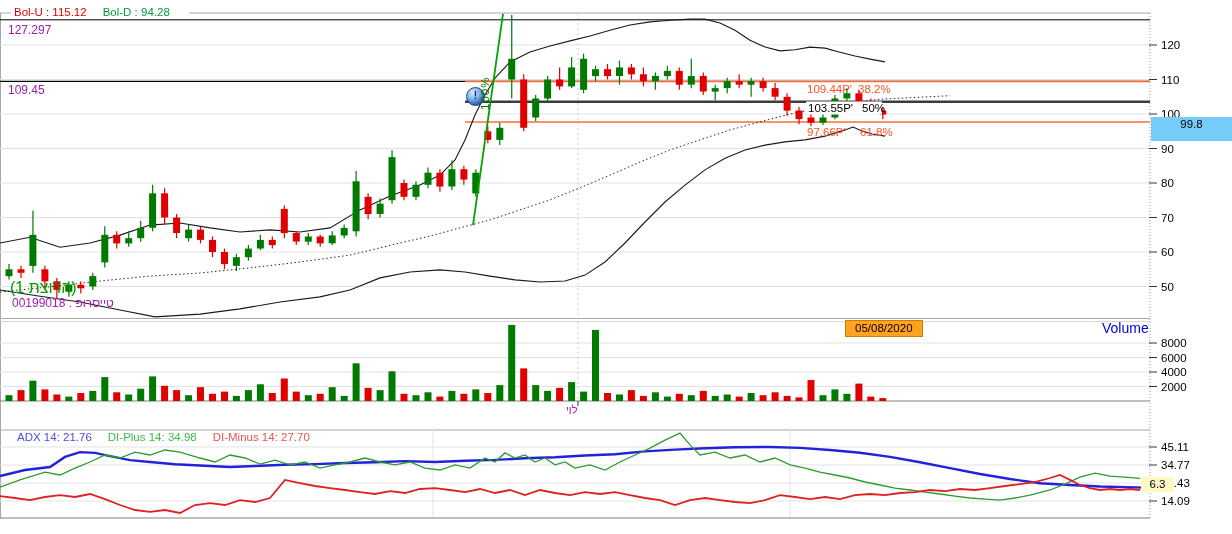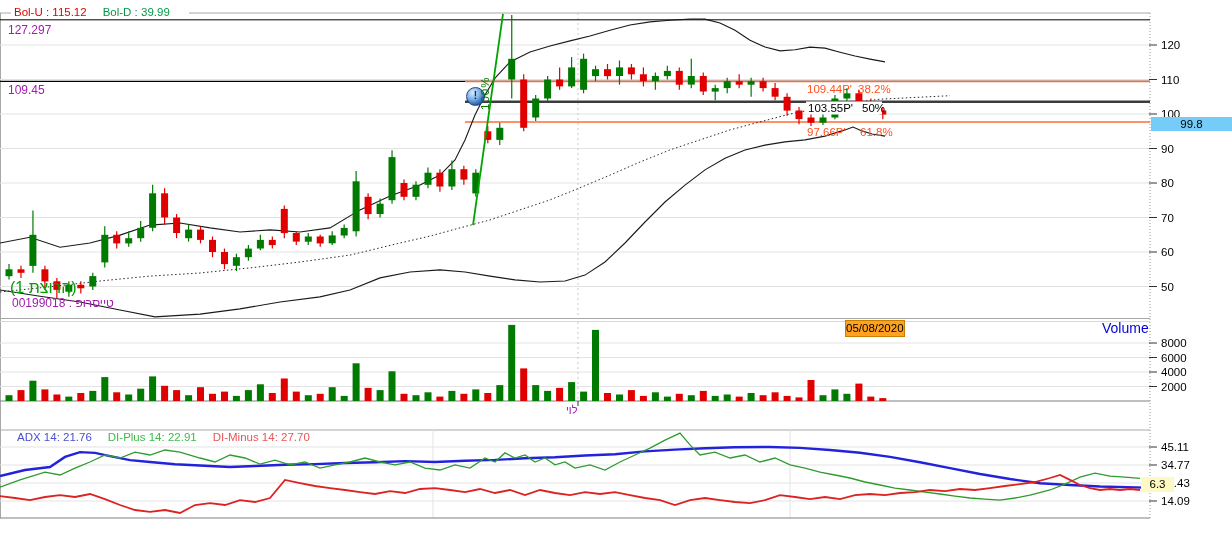--- a/index.html
+++ b/index.html
@@ -321,31 +321,31 @@
       <line x1="1149" y1="464.999872" x2="1157" y2="464.999872" stroke="#333" stroke-width="1"></line>
       <text x="1161" y="468.999872" fill="#000" font-size="11.5" font-family="&quot;Liberation Sans&quot;,sans-serif">34.77</text>
       <line x1="1149" y1="482.999744" x2="1157" y2="482.999744" stroke="#333" stroke-width="1"></line>
       <text x="1161" y="486.999744" fill="#000" font-size="11.5" font-family="&quot;Liberation Sans&quot;,sans-serif">24.43</text>
       <line x1="1149" y1="500.999616" x2="1157" y2="500.999616" stroke="#333" stroke-width="1"></line>
       <text x="1161" y="504.999616" fill="#000" font-size="11.5" font-family="&quot;Liberation Sans&quot;,sans-serif">14.09</text>
       <line x1="578" y1="401" x2="578" y2="406" stroke="#333" stroke-width="1"></line>
     </svg>
 
   <div class="legend" style="left:11px;top:6px;">
-    <span id="bolu" style="color: rgb(225, 0, 0);">Bol-U : 115.12</span><span id="bold" style="color: rgb(0, 153, 68);">Bol-D : 39.99</span>
+    <span id="bolu" style="color: rgb(225, 0, 0);">Bol-U : 115.12</span><span id="bold" style="color: rgb(0, 153, 68);">Bol-D : 94.28</span>
   </div>
   <div class="lbl" style="left:8px;top:24px;">127.297</div>
   <div class="lbl" style="left:8px;top:84px;text-align:center;">109.45</div>
   <div class="lbl vis" id="config" style="left: 10px; top: 281px; font-size: 16px; color: rgb(0, 160, 0);">(1 תצורה)</div>
   <div class="lbl vis" style="left:12px;top:297px;">00199018 : פורסייט</div>
   <div class="globe" style="left:466px;top:87px;">!</div>
   <div class="vtext" style="left:479px;top:64px;height:46px;">100%</div>
-  <div class="tag" id="price-tag" style="left: 1151px; top: 117px; width: 81px; height: 14px; background: rgb(118, 204, 248);">99.8</div>
-
-  <div class="tag" id="date-tag" style="left: 845px; top: 320px; padding: 0px 0; height: 15px; line-height: 15px; background: rgb(255, 162, 31); border: 1px solid rgb(200, 127, 0);">05/08/2020</div>
+  <div class="tag" id="price-tag" style="left: 1151px; top: 117px; width: 81px; height: 24px; background: rgb(118, 204, 248);">99.8</div>
+
+  <div class="tag" id="date-tag" style="left: 845px; top: 320px; padding: 0px 9px; height: 15px; line-height: 15px; background: rgb(255, 162, 31); border: 1px solid rgb(200, 127, 0);">05/08/2020</div>
   <div class="lbl" id="vol-title" style="left: 1102px; top: 322px; font-size: 14px; color: rgb(0, 0, 224);">Volume</div>
   <div class="lbl vis" style="left:566px;top:404px;font-size:11px;">יול</div>
 
   <div class="legend" style="left:14px;top:431px;">
-    <span id="adx-l" style="color: rgb(71, 80, 208);">ADX 14: 21.76</span><span id="dip-l" style="color: rgb(61, 187, 74);">DI-Plus 14: 22.91</span><span id="dim-l" style="color: rgb(232, 85, 85);">DI-Minus 14: 27.70</span>
+    <span id="adx-l" style="color: rgb(71, 80, 208);">ADX 14: 21.76</span><span id="dip-l" style="color: rgb(61, 187, 74);">DI-Plus 14: 34.98</span><span id="dim-l" style="color: rgb(232, 85, 85);">DI-Minus 14: 27.70</span>
   </div>
   <div class="tag" id="adx-tag" style="left: 1141px; top: 477px; width: 33px; height: 15px; line-height: 15px; background: #fef9c3;">6.3</div>
 </div>
 
 </body></html>

